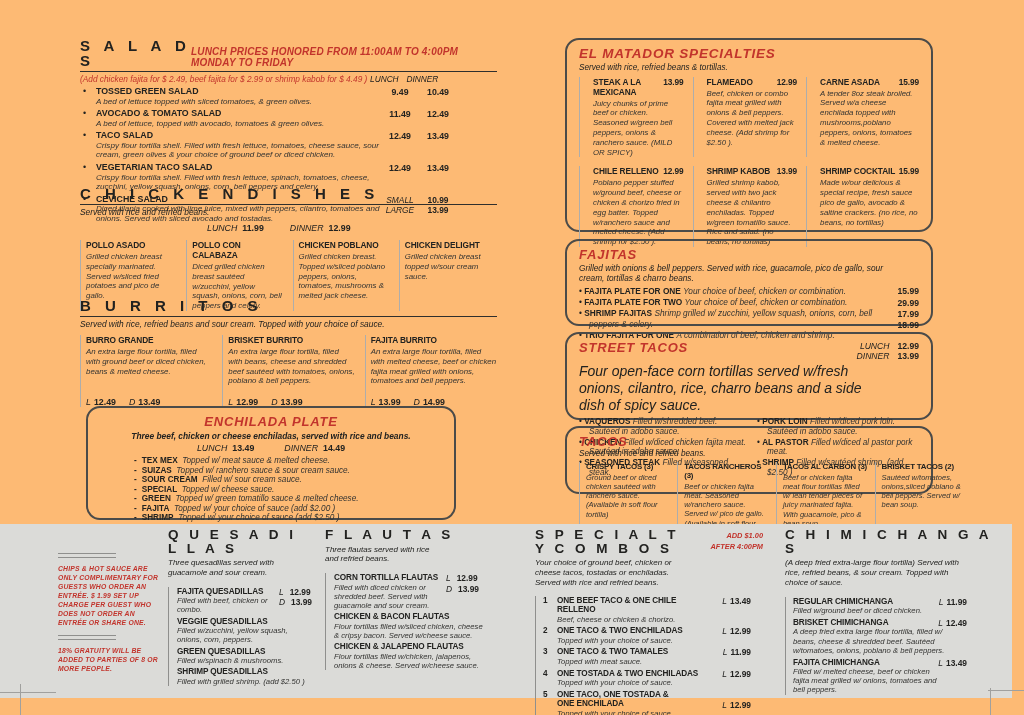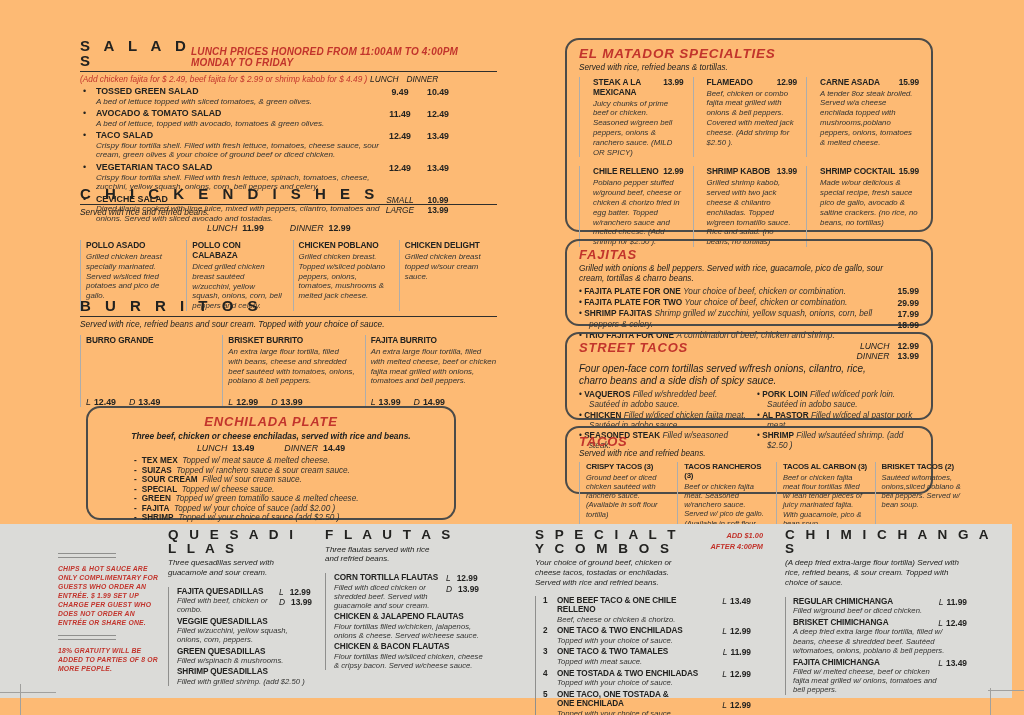--- a/index.html
+++ b/index.html
@@ -81,21 +81,21 @@
   .faj-item .nm{font-weight:bold;}
   .faj-item .ds{font-style:italic;color:var(--soft);}
   .faj-prices{width:44px;text-align:right;font-weight:bold;font-size:8.6px;line-height:1.32;flex:none;}
 
   
   .street-head{display:flex;justify-content:space-between;align-items:flex-start;}
   .street-ld{font-size:8.6px;}
   .street-ld .row{display:flex;justify-content:flex-end;gap:8px;line-height:1.2;}
   .street-ld .lbl{font-style:italic;}
   .street-ld .val{font-weight:bold;}
-  .street-sub{font-style:italic;font-size:10px;line-height:1.22;max-width:310px;margin-top:1px;}
+  .street-sub{font-style:italic;font-size:14px;line-height:1.22;max-width:310px;margin-top:1px;}
   .street-grid{display:grid;grid-template-columns:1.05fr 1fr;column-gap:8px;margin-top:3px;}
   .st-item{font-size:8.2px;line-height:1.2;padding-left:10px;text-indent:-10px;margin-bottom:1px;}
   .st-item .nm{font-weight:bold;}
   .st-item .ds{font-style:italic;color:var(--soft);}
 
   
   .cols4t{display:grid;grid-template-columns:repeat(4,1fr);column-gap:7px;margin-top:4px;}
   .tac-col{border-left:1px solid var(--line);padding-left:6px;display:flex;flex-direction:column;min-height:62px;box-sizing:border-box;}
   .tac-name{font-weight:bold;font-size:7.9px;letter-spacing:-.2px;}
   .tac-desc{font-style:italic;font-size:7.5px;line-height:1.22;color:var(--soft);margin-top:2px;}
@@ -250,20 +250,21 @@
     </div>
 
     <div class="sec" id="burritos" style="top:262px">
       <div class="sec-head">
         <h2 class="h-big">B U R R I T O S</h2>
       </div>
       <div class="sub-it">Served with rice, refried beans and sour cream. Topped with your choice of sauce.</div>
       <div class="cols3">
         <div class="col flexcol">
           <div class="col-name">BURRO GRANDE</div>
+          <div class="col-desc">An extra large flour tortilla, filled with ground beef or diced chicken, beans &amp; melted cheese.</div>
           <div class="price-ld"><span class="l">L</span><span class="v">12.49</span><span class="l">D</span><span class="v">13.49</span></div>
         </div>
         <div class="col flexcol">
           <div class="col-name">BRISKET BURRITO</div>
           <div class="col-desc">An extra large flour tortilla, filled with beans, cheese and shredded beef sautéed with tomatoes, onions, poblano &amp; bell peppers.</div>
           <div class="price-ld"><span class="l">L</span><span class="v">12.99</span><span class="l">D</span><span class="v">13.99</span></div>
         </div>
         <div class="col flexcol">
           <div class="col-name">FAJITA BURRITO</div>
           <div class="col-desc">An extra large flour tortilla, filled with melted cheese, beef or chicken fajita meat grilled with onions, tomatoes and bell peppers.</div>
@@ -471,26 +472,26 @@
           <div class="row">
               <span class="lbl">D</span>
               <span class="val">13.99</span>
             </div>
         </div>
         <div>
             <div class="bi-name narrowF">CORN TORTILLA FLAUTAS</div>
             <div class="bi-desc narrowF">Filled with diced chicken or shredded beef. Served with guacamole and sour cream.</div>
           </div>
         <div>
+            <div class="bi-name">CHICKEN &amp; BACON FLAUTAS</div>
+            <div class="bi-desc">Flour tortillas filled w/sliced chicken, cheese &amp; cripsy bacon. Served w/cheese sauce.</div>
+          </div>
+        <div>
             <div class="bi-name">CHICKEN &amp; JALAPENO FLAUTAS</div>
             <div class="bi-desc">Flour tortillas filled w/chicken, jalapenos, onions &amp; cheese. Served w/cheese sauce.</div>
-          </div>
-        <div>
-            <div class="bi-name">CHICKEN &amp; BACON FLAUTAS</div>
-            <div class="bi-desc">Flour tortillas filled w/sliced chicken, cheese &amp; cripsy bacon. Served w/cheese sauce.</div>
           </div>
       </div>
     </div>
 
     <div class="bsec" id="combos" style="left:535px;top:4px;width:228px;">
       <div class="combos-head">
         <h3 class="band-title">S P E C I A L T Y   C O M B O S</h3>
         <div class="combo-badge">
           <div>ADD $1.00</div>
           <div>AFTER 4:00PM</div>

